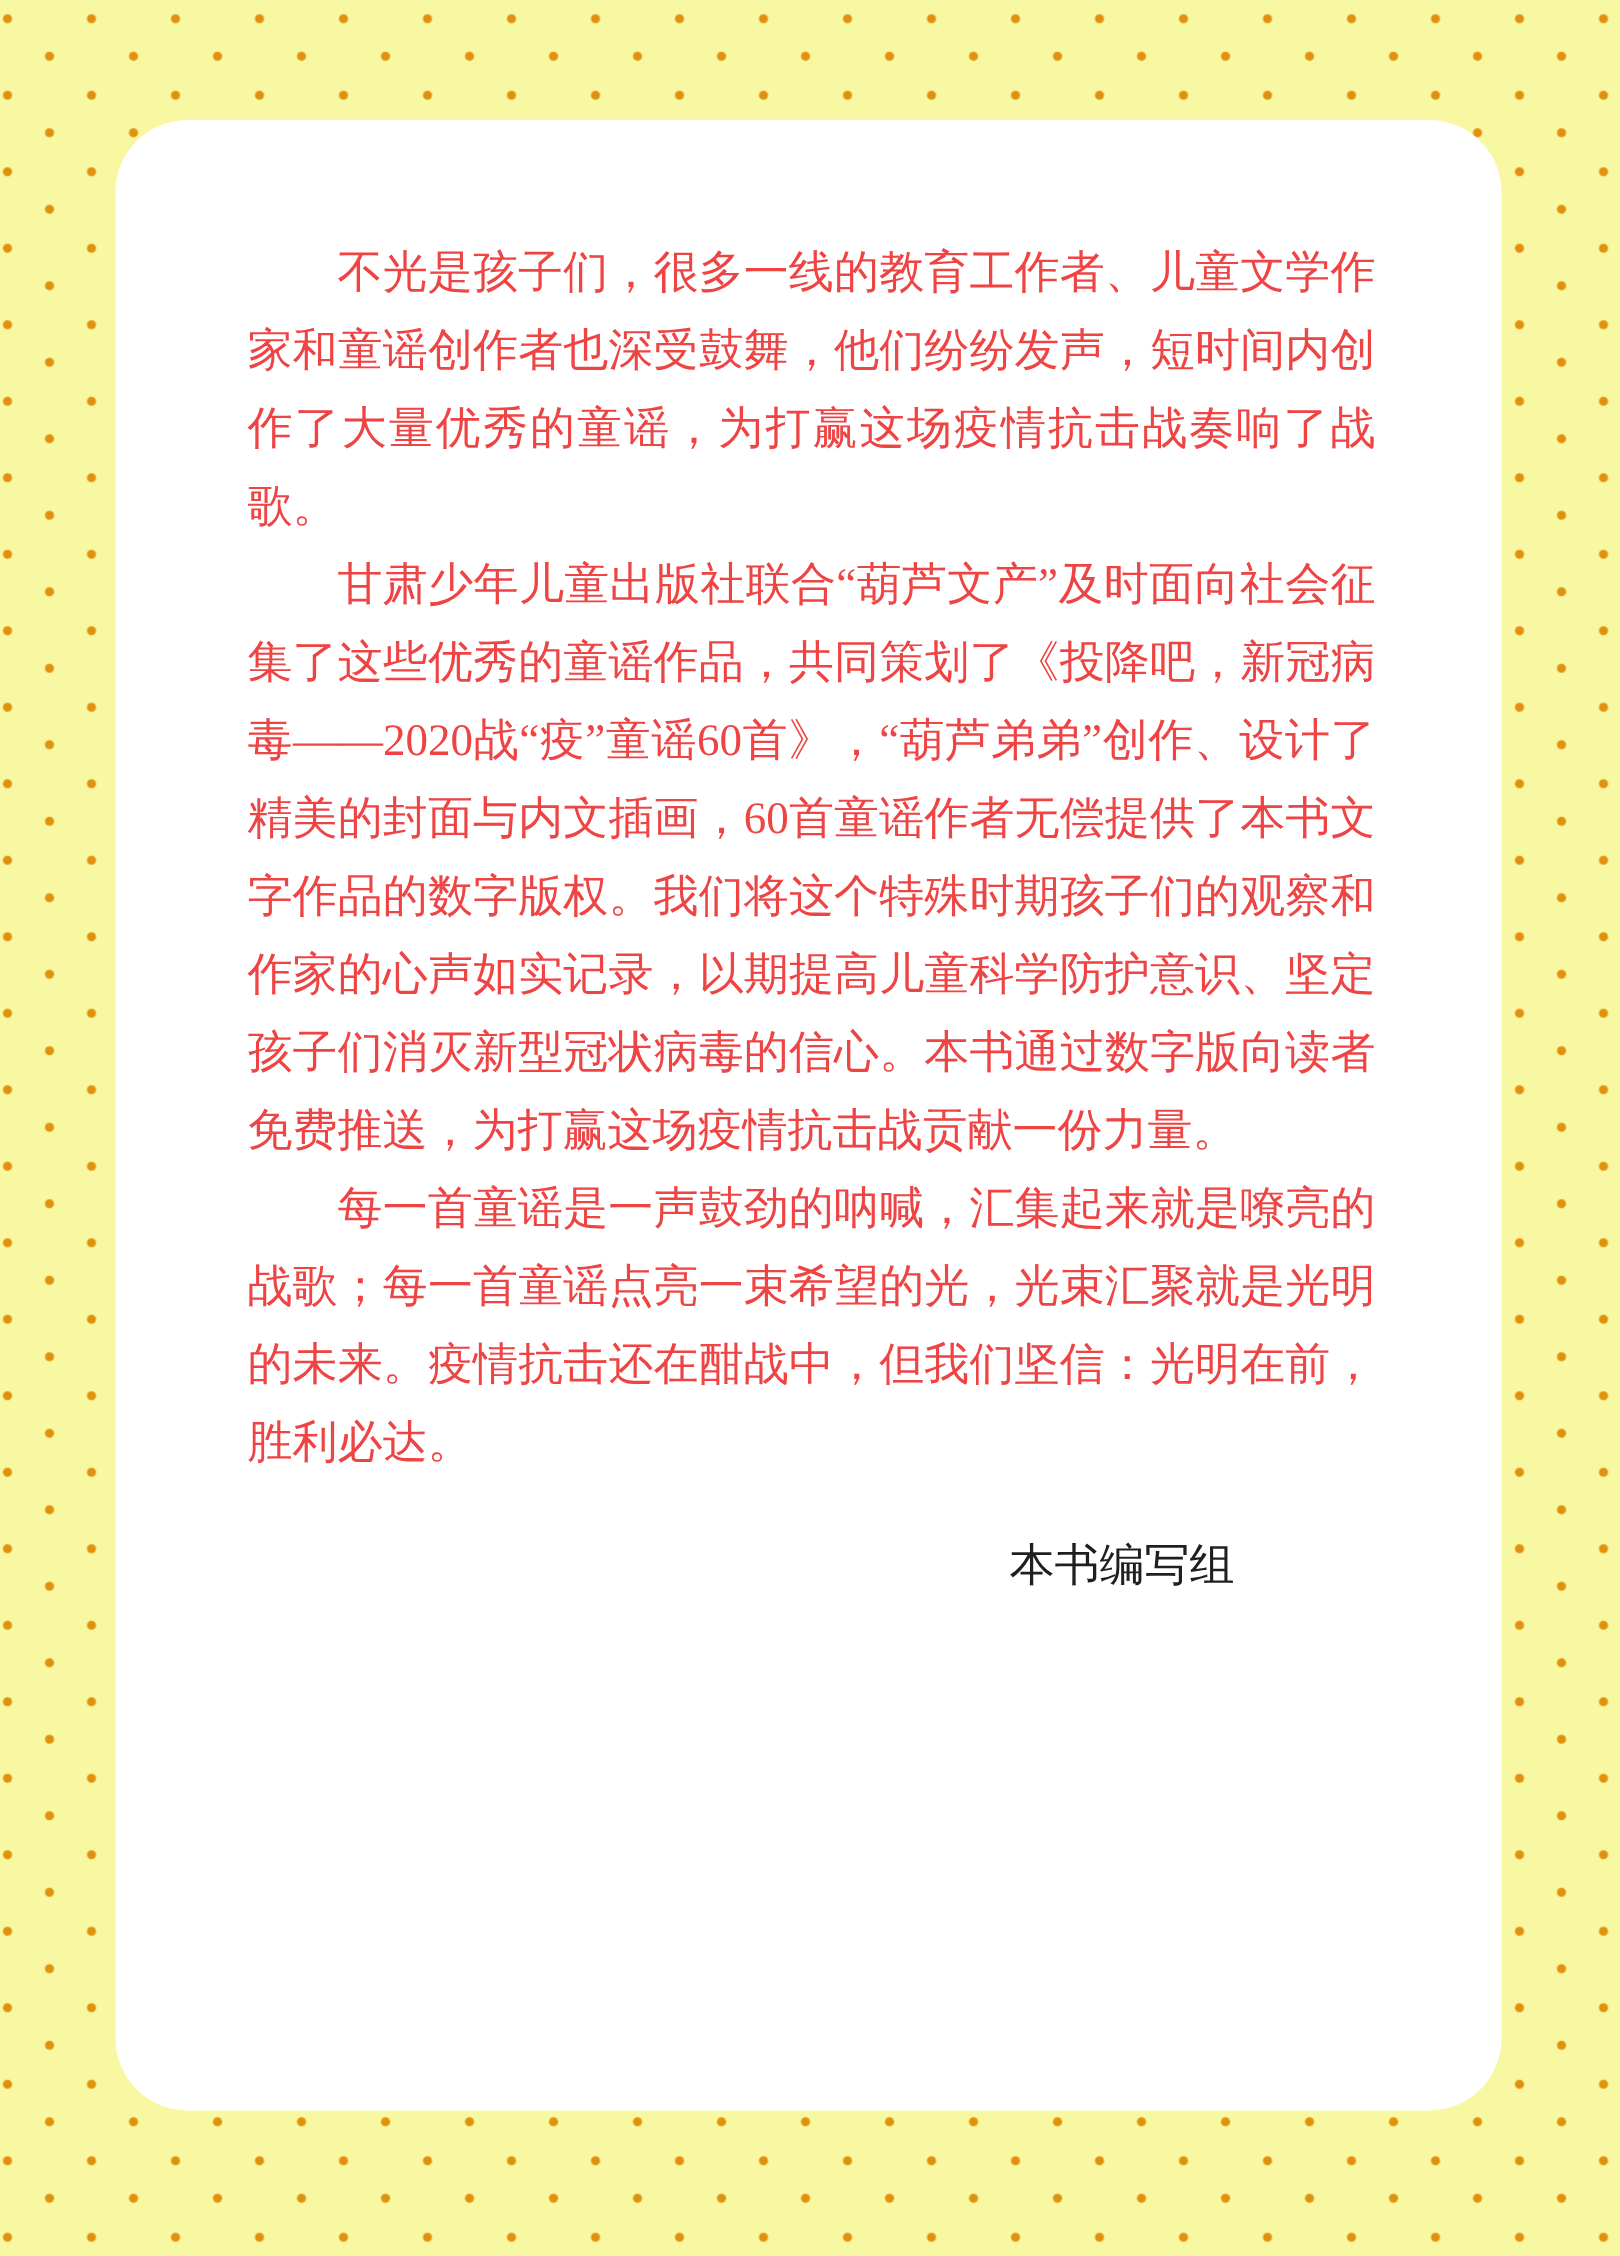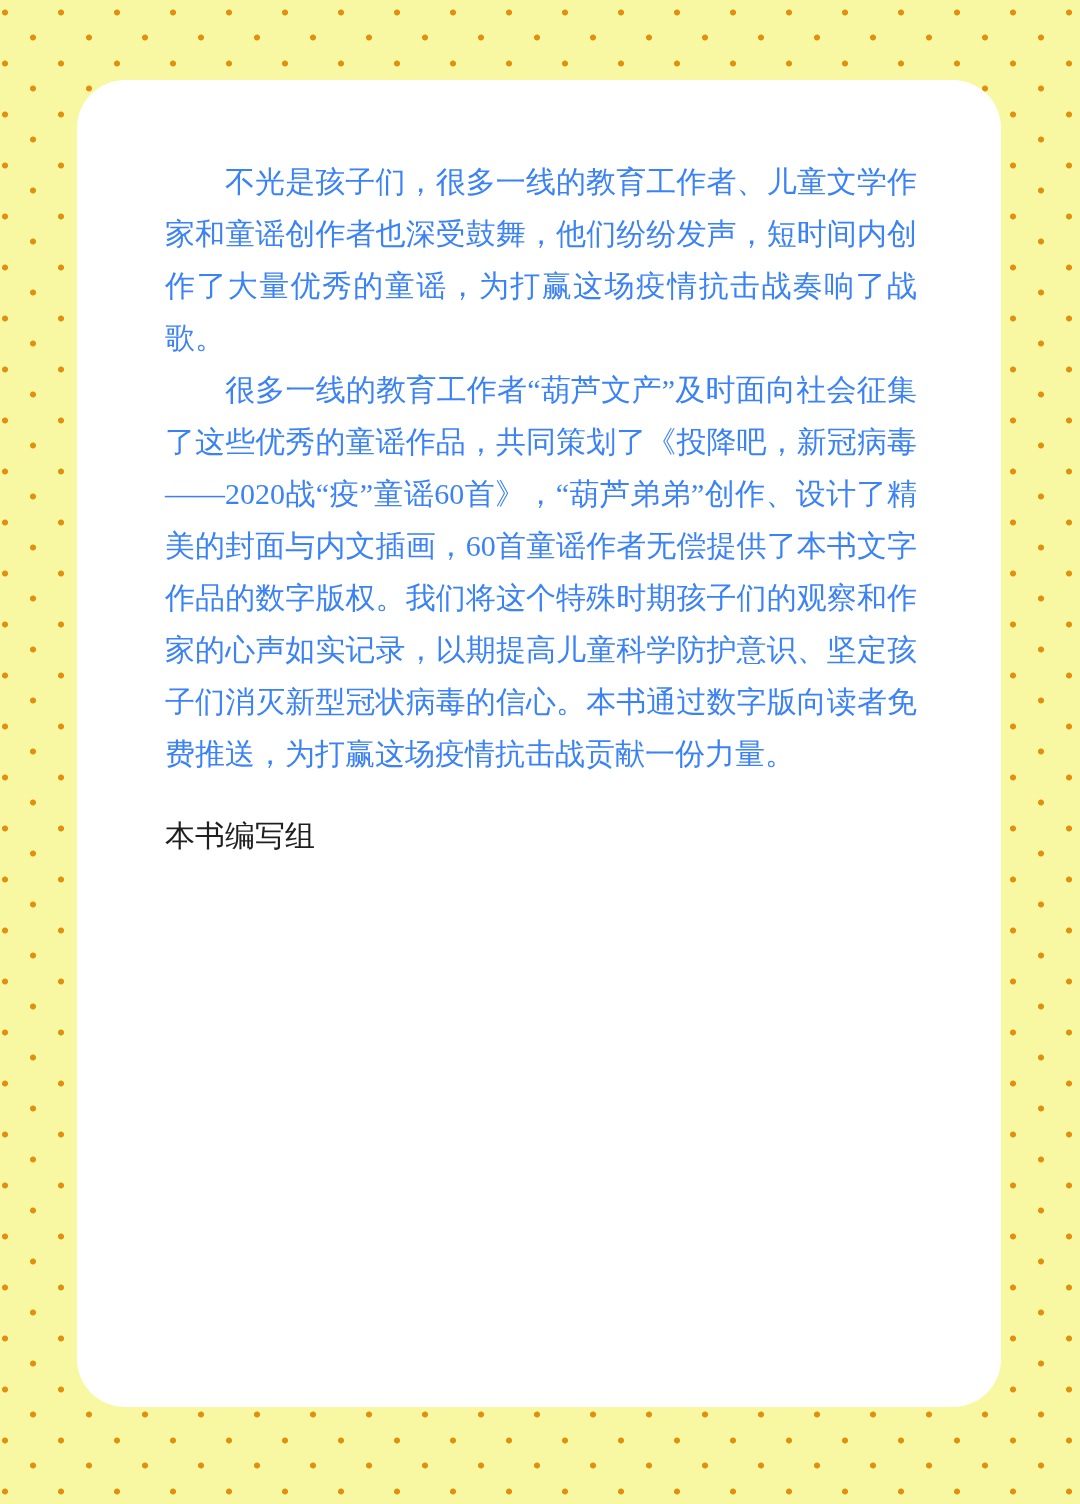--- a/index.html
+++ b/index.html
@@ -40,35 +40,36 @@
     color: #1F1F1F;
   }
   p.para {
     margin: 0;
     padding: 0;
     font-size: 30px;
     line-height: 52px;
     text-align: justify;
     text-indent: 2em;
     letter-spacing: 0;
-    color: #3b82f6;
+    color: #ef4444;
   }
   .signature {
     margin-top: 30px;
     padding-right: 94px;
     font-size: 30px;
     line-height: 52px;
-    text-align: left;
+    text-align: right;
     color: #1F1F1F;
   }
 </style>
 </head>
 <body>
 
 <div class="page">
   <div class="card">
     <div class="text-block">
       <p class="para">不光是孩子们，很多一线的教育工作者、儿童文学作家和童谣创作者也深受鼓舞，他们纷纷发声，短时间内创作了大量优秀的童谣，为打赢这场疫情抗击战奏响了战歌。</p>
-      <p class="para">很多一线的教育工作者“葫芦文产”及时面向社会征集了这些优秀的童谣作品，共同策划了《投降吧，新冠病毒——2020战“疫”童谣60首》，“葫芦弟弟”创作、设计了精美的封面与内文插画，60首童谣作者无偿提供了本书文字作品的数字版权。我们将这个特殊时期孩子们的观察和作家的心声如实记录，以期提高儿童科学防护意识、坚定孩子们消灭新型冠状病毒的信心。本书通过数字版向读者免费推送，为打赢这场疫情抗击战贡献一份力量。</p>
+      <p class="para">甘肃少年儿童出版社联合“葫芦文产”及时面向社会征集了这些优秀的童谣作品，共同策划了《投降吧，新冠病毒——2020战“疫”童谣60首》，“葫芦弟弟”创作、设计了精美的封面与内文插画，60首童谣作者无偿提供了本书文字作品的数字版权。我们将这个特殊时期孩子们的观察和作家的心声如实记录，以期提高儿童科学防护意识、坚定孩子们消灭新型冠状病毒的信心。本书通过数字版向读者免费推送，为打赢这场疫情抗击战贡献一份力量。</p>
+      <p class="para">每一首童谣是一声鼓劲的呐喊，汇集起来就是嘹亮的战歌；每一首童谣点亮一束希望的光，光束汇聚就是光明的未来。疫情抗击还在酣战中，但我们坚信：光明在前，胜利必达。</p>
       <div class="signature">本书编写组</div>
     </div>
   </div>
 </div>
 
 </body></html>

